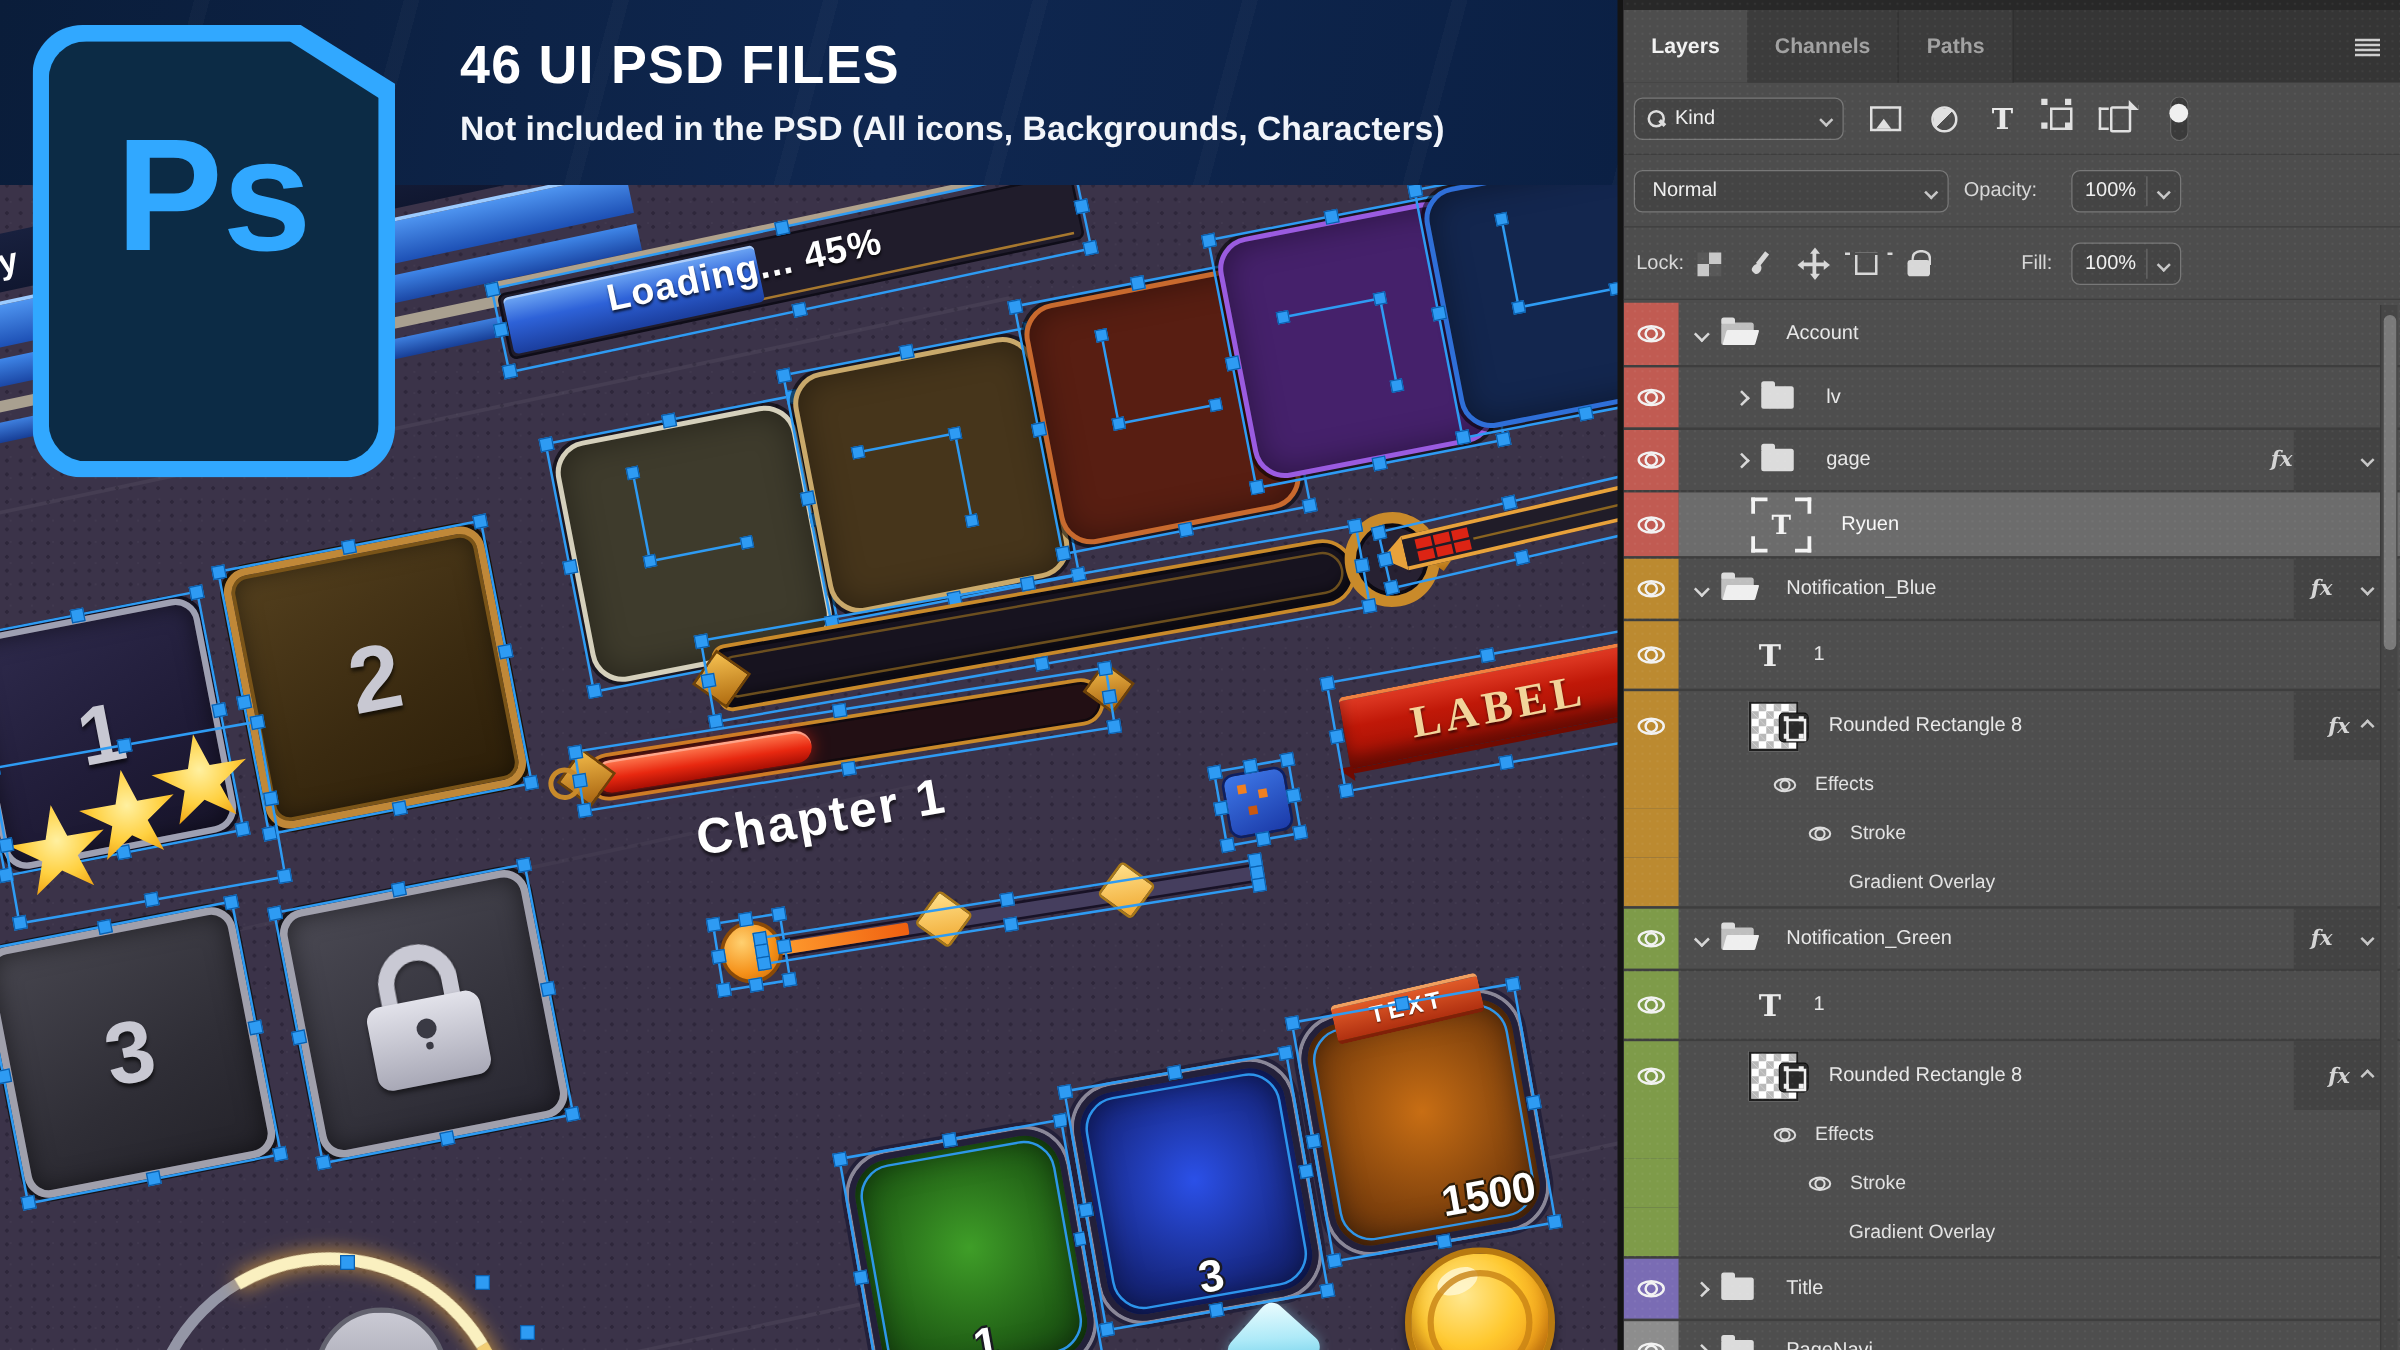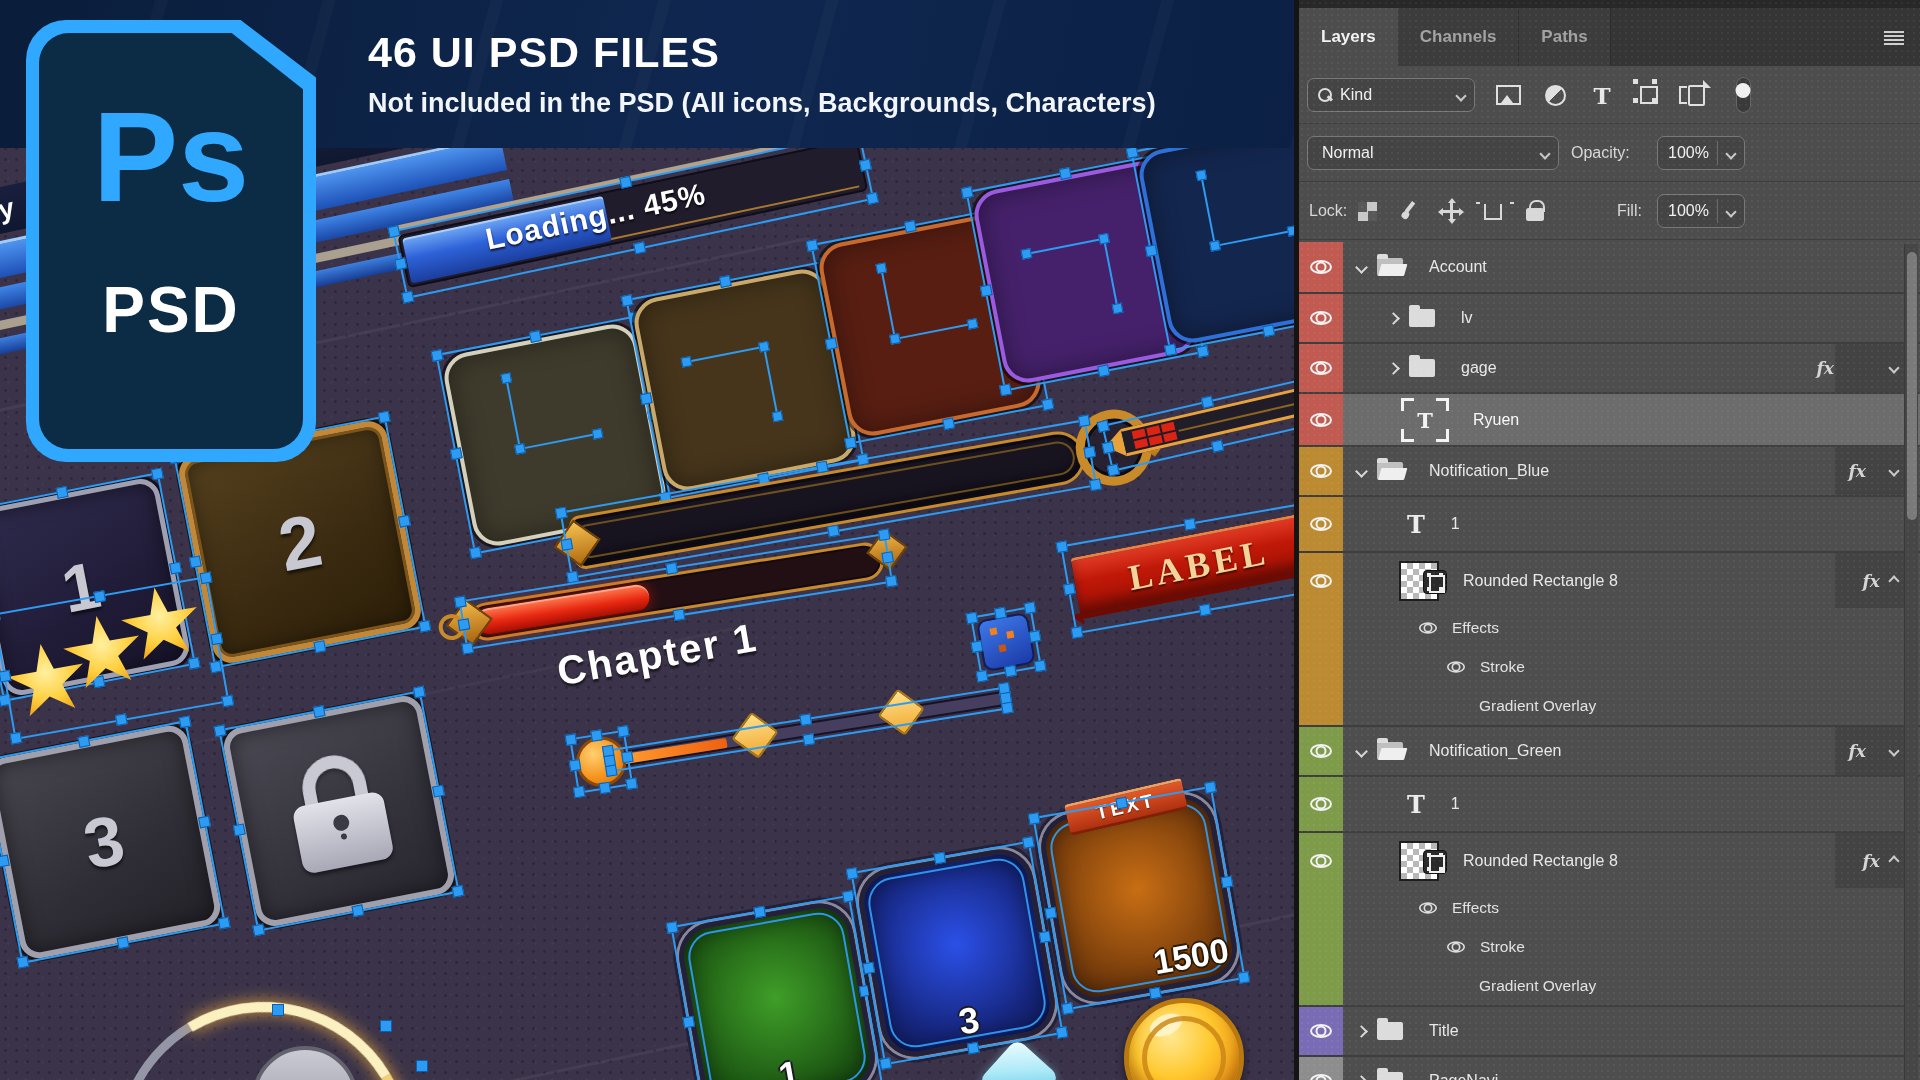--- a/index.html
+++ b/index.html
@@ -24,21 +24,21 @@
 
   
   .banner { position:absolute; left:0; top:0; width:1298px; height:148px; z-index:20;
     background:linear-gradient(100deg,#0A1D3A 0%,#0F2750 55%,#0B2044 100%); }
   .banner::after{content:"";position:absolute;inset:0;
     background:repeating-linear-gradient(105deg, transparent 0 150px, rgba(255,255,255,.025) 150px 162px);}
   .banner-title { position:absolute; left:368px; top:28px; font-size:43px; font-weight:bold; color:#FFF; letter-spacing:1px; }
   .banner-sub   { position:absolute; left:368px; top:88px; font-size:27px; font-weight:bold; color:#F2F5FA; }
 
   
-  .psd-badge { position:absolute; left:26px; top:20px; width:290px; height:442px; z-index:30;
+  .psd-badge { position:absolute; left:26px; top:20px; width:290px; height:362px; z-index:30;
     background:#31A8FF; border-radius:40px;
     clip-path: polygon(0 0, 74% 0, 100% 13%, 100% 100%, 0 100%); }
   .psd-inner { position:absolute; inset:13px; background:#0C2B45; border-radius:30px;
     clip-path: polygon(0 0, 73% 0, 100% 13.5%, 100% 100%, 0 100%); }
   .psd-ps  { position:absolute; left:0; right:0; top:50px; text-align:center; font-size:128px; font-weight:bold; color:#31A8FF; }
   .psd-word{ position:absolute; left:0; right:0; top:240px; text-align:center; font-size:64px; font-weight:bold; color:#FFF; letter-spacing:2px; }
 
   
   .stripes { position:absolute; left:-34px; top:138px; width:560px; height:300px; transform:rotate(-12deg); z-index:2; }
   .band { position:relative; width:100%; }
@@ -693,21 +693,20 @@
   </div>
 
   <div class="banner">
     <div class="banner-title">46 UI PSD FILES</div>
     <div class="banner-sub">Not included in the PSD (All icons, Backgrounds, Characters)</div>
   </div>
 
   <div class="psd-badge">
     <div class="psd-inner">
       <div class="psd-ps">Ps</div>
-      <div class="psd-word">PSD</div>
     </div>
   </div>
 
   <div class="divider"></div>
 
   <div class="panel">
     <div class="topstrip"></div>
     <div class="tabbar">
       <div class="tab active">Layers</div>
       <div class="tab">Channels</div>

